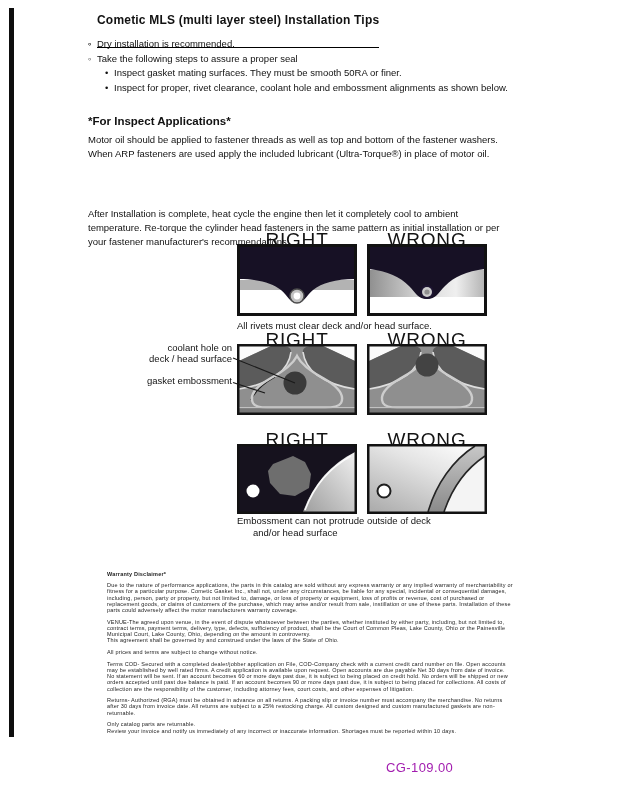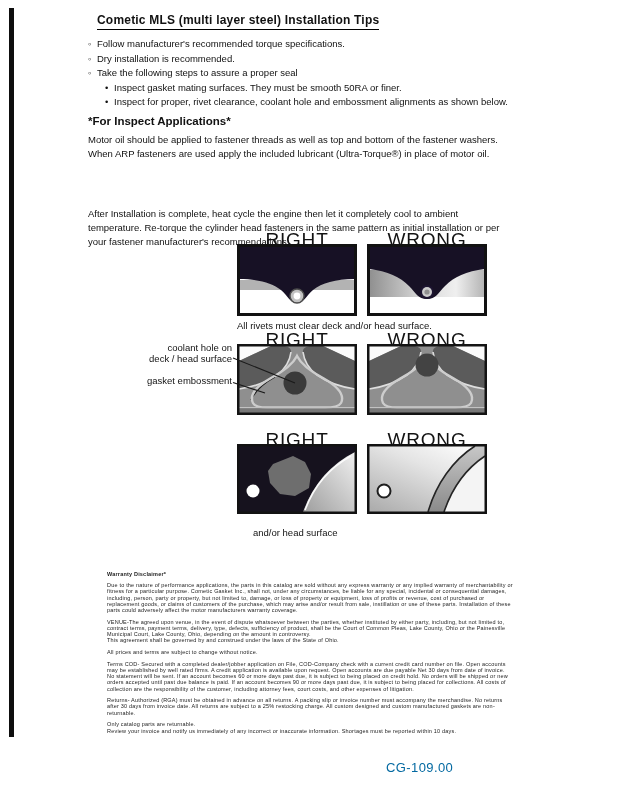--- a/index.html
+++ b/index.html
@@ -1,52 +1,51 @@
 <!DOCTYPE html>
 <html><head>
 <meta charset="utf-8">
 <style>
   html,body{margin:0;padding:0;background:#ffffff;}
   .page{position:relative;width:618px;height:800px;background:#ffffff;overflow:hidden;
         font-family:"Liberation Sans",sans-serif;color:#111;}
   .edge-bar{position:absolute;left:9px;top:8px;width:5px;height:729px;background:#0e0e0e;}
   .title{position:absolute;left:97px;top:13px;margin:0;font-size:12px;font-weight:bold;
-         letter-spacing:.2px;border-bottom:1.5px solid #000;padding-bottom:2px;display:inline-block;}
+         letter-spacing:.2px;border-bottom:1.5px solid #000;padding-bottom:20px;display:inline-block;}
   .bullets{position:absolute;left:88px;top:37px;width:448px;font-size:9.5px;line-height:14.5px;}
   .b{position:relative;padding-left:9px;}
   .b .mk{position:absolute;left:0;top:0;}
   .b.sub{margin-left:17px;}
   .diesel-h{position:absolute;left:88px;top:115px;margin:0;font-size:11.5px;font-weight:bold;}
   .para{position:absolute;left:88px;width:424px;margin:0;font-size:9.5px;line-height:14.2px;}
   .p1{top:133px;} .p2{top:167px;margin-top:40px;} .p3{top:214px;}
   .dlabel{position:absolute;width:120px;text-align:center;font-size:19px;letter-spacing:.8px;color:#131313;}
   .panel{position:absolute;}
   .caption{position:absolute;left:237px;font-size:9.5px;line-height:11.5px;color:#131313;}
   .ann{position:absolute;left:95px;width:137px;text-align:right;font-size:9.5px;line-height:10.8px;color:#131313;}
   .pointer-overlay{position:absolute;left:95px;top:338px;}
   .fineprint{position:absolute;left:107px;top:571px;width:406px;font-size:5.5px;
              line-height:6.2px;letter-spacing:.2px;color:#1c1c1c;}
   .fineprint p{margin:0 0 5.5px 0;}
   .fineprint p.head{font-weight:bold;margin-bottom:5px;}
   .fineprint p.tight{margin-bottom:0;}
-  .footer-code{position:absolute;left:386px;top:760px;font-size:13px;letter-spacing:.4px;color:#0369a1;}
+  .footer-code{position:absolute;left:386px;top:760px;font-size:13px;letter-spacing:.4px;color:#a21caf;}
 </style>
 </head>
 <body>
 
 <div class="page">
 
   <div class="edge-bar"></div>
 
   <h1 class="title">Cometic MLS (multi layer steel) Installation Tips</h1>
 
   <div class="bullets">
     <div class="b">
       <span class="mk">◦</span>
-      <span>Follow manufacturer's recommended torque specifications.</span>
     </div>
     <div class="b">
       <span class="mk">◦</span>
       <span>Dry installation is recommended.</span>
     </div>
     <div class="b">
       <span class="mk">◦</span>
       <span>Take the following steps to assure a proper seal</span>
     </div>
     <div class="b sub">
@@ -172,20 +171,21 @@
     </defs>
     <rect x="0" y="0" width="120" height="70" fill="url(#g3wbg)"></rect>
     <path d="M118,12 C100,24 85,44 77,68 L118,68 Z" fill="#f4f4f4"></path>
     <path d="M108,2 C86,16 69,40 61,68 L77,68 C85,44 100,24 118,12 L118,2 Z" fill="url(#g3wband)"></path>
     <path d="M108,2 C86,16 69,40 61,68" fill="none" stroke="#242424" stroke-width="1.6"></path>
     <path d="M118,12 C100,24 85,44 77,68" fill="none" stroke="#242424" stroke-width="1.6"></path>
     <circle cx="17" cy="47" r="6.5" fill="#ffffff" stroke="#1f1f1f" stroke-width="2"></circle>
     <rect x="1.25" y="1.25" width="117.5" height="67.5" fill="none" stroke="#121212" stroke-width="2.5"></rect>
   </svg>
 
+  <div class="caption" style="top:515px;">Embossment can not protrude outside of deck</div>
   <div class="caption" style="top:526.5px;margin-left:16px;">and/or head surface</div>
 
   <div class="fineprint">
     <p class="head">Warranty Disclaimer*</p>
     <p>Due to the nature of performance applications, the parts in this catalog are sold without any express warranty or any implied warranty of merchantability or fitness for a particular purpose.  Cometic Gasket Inc., shall not, under any circumstances, be liable for any special, incidental or consequential damages, including, person, party or property, but not limited to, damage, or loss of property or equipment, loss of profits or revenue, cost of purchased or replacement goods, or claims of customers of the purchase, which may arise and/or result from sale, instillation or use of these parts.  Installation of these parts could adversely affect the motor manufacturers warranty coverage.</p>
     <p class="tight">VENUE-The agreed upon venue, in the event of dispute whatsoever between the parties, whether instituted by either party, including, but not limited to, contract terms, payment terms, delivery, type, defects, sufficiency of product, shall be the Court of Common Pleas, Lake County, Ohio or the Painesville Municipal Court, Lake County, Ohio, depending on the amount in controversy.</p>
     <p>This agreement shall be governed by and construed under the laws of the State of Ohio.</p>
     <p>All prices and terms are subject to change without notice.</p>
     <p>Terms COD- Secured with a completed dealer/jobber application on File, COD-Company check with a current credit card number on file.  Open accounts may be established by well rated firms.  A credit application is available upon request.  Open accounts are due payable Net 30 days from date of invoice.  No statement will be sent.  If an account becomes 60 or more days past due, it is subject to being placed on credit hold.  No orders will be shipped or new orders accepted until past due balance is paid.  If an account becomes 90 or more days past due, it is subject to being placed for collections.  All costs of collection are the responsibility of the customer, including attorney fees, court costs, and other expenses of litigation.</p>
     <p>Returns- Authorized (RGA) must be obtained in advance on all returns.  A packing slip or invoice number must accompany the merchandise.  No returns after 30 days from invoice date.  All returns are subject to a 25% restocking charge.  All custom designed and custom manufactured gaskets are non-returnable.</p>

